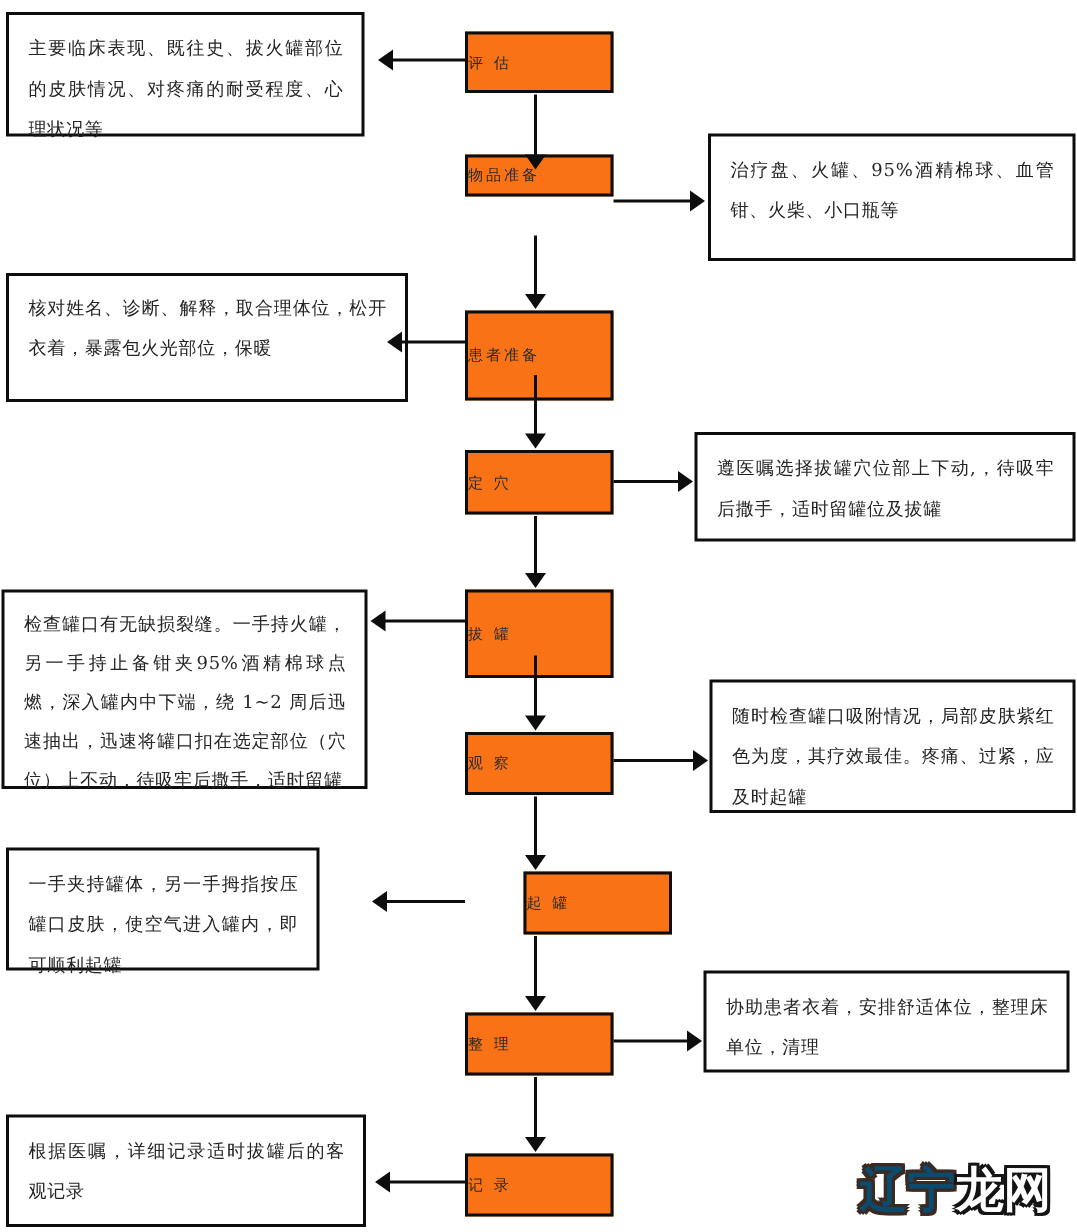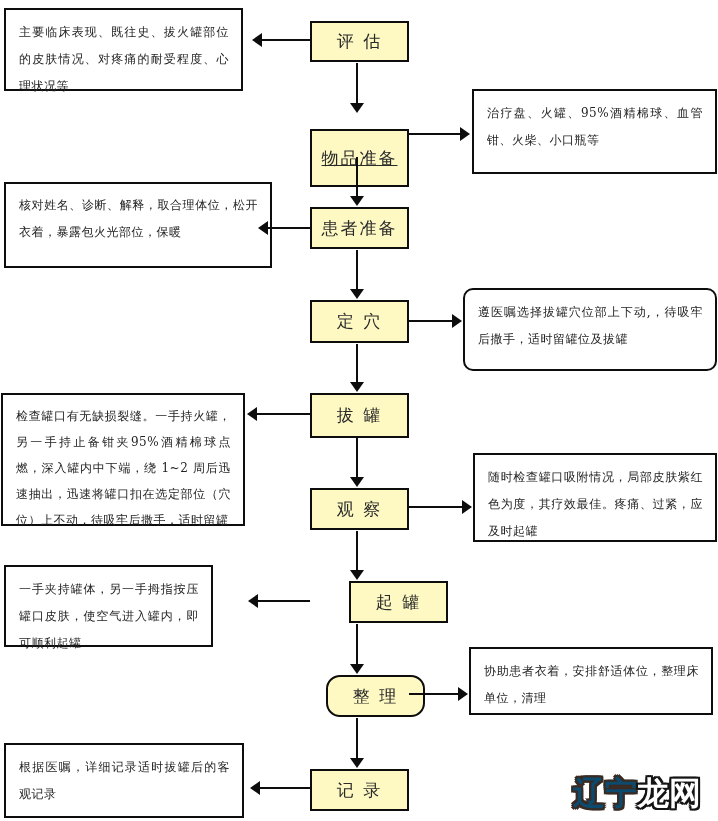--- a/index.html
+++ b/index.html
@@ -12,25 +12,24 @@
     font-family: "DejaVu Serif", serif;
     color: #1c1c1c;
     overflow: hidden;
   }
 
   
   .step {
     position: absolute;
     width: 99px;
     border: 2px solid #0d0d0d;
-    background: #fef9c3;
+    background: #f97316;
     display: flex;
     align-items: center;
-    justify-content: center;
-    font-size: 17px;
+    font-size: 10px;
     letter-spacing: 2px;
     color: #2a2a2a;
   }
 
   
   .note {
     position: absolute;
     border: 2px solid #0d0d0d;
     background: #ffffff;
     padding: 9px 12px 8px 13px;
@@ -94,39 +93,39 @@
   }
 </style>
 </head>
 <body>
 
 <div class="canvas">
 
   <div class="step" style="left:310px; top:21px;  height:41px;">
     <span>评 估</span>
   </div>
-  <div class="step" style="left:310px; top:129px; height:58px;text-decoration:underline;">
+  <div class="step" style="left:310px; top:103px; height:28px;">
     <span>物品准备</span>
   </div>
-  <div class="step" style="left:310px; top:207px; height:42px;">
+  <div class="step" style="left:310px; top:207px; height:60px;">
     <span>患者准备</span>
   </div>
   <div class="step" style="left:310px; top:300px; height:43px;">
     <span>定 穴</span>
   </div>
-  <div class="step" style="left:310px; top:393px; height:45px;">
+  <div class="step" style="left:310px; top:393px; height:59px;">
     <span>拔 罐</span>
   </div>
   <div class="step" style="left:310px; top:488px; height:42px;">
     <span>观 察</span>
   </div>
   <div class="step" style="left:310px; top:581px; height:42px;margin-left:39px;">
     <span>起 罐</span>
   </div>
-  <div class="step" style="left:326px; top:675px; height:42px;border-radius:14px;">
+  <div class="step" style="left:310px; top:675px; height:42px;">
     <span>整 理</span>
   </div>
   <div class="step" style="left:310px; top:769px; height:42px;">
     <span>记 录</span>
   </div>
 
   <div class="note" style="left:4px; top:8px;   width:239px; height:83px;">
     <span>主要临床表现、既往史、拔火罐部位的皮肤情况、对疼痛的耐受程度、心理状况等</span>
   </div>
   <div class="note" style="left:4px; top:182px; width:268px; height:86px;font-family:Liberation Mono, monospace;">
@@ -138,21 +137,21 @@
   <div class="note" style="left:4px; top:565px; width:209px; height:82px;">
     <span>一手夹持罐体，另一手拇指按压罐口皮肤，使空气进入罐内，即可顺利起罐</span>
   </div>
   <div class="note" style="left:4px; top:743px; width:240px; height:75px;">
     <span>根据医嘱，详细记录适时拔罐后的客观记录</span>
   </div>
 
   <div class="note" style="left:472px; top:89px;  width:245px; height:85px;">
     <span>治疗盘、火罐、95%酒精棉球、血管钳、火柴、小口瓶等</span>
   </div>
-  <div class="note" style="left:463px; top:288px; width:254px; height:83px;border-radius:10px;">
+  <div class="note" style="left:463px; top:288px; width:254px; height:73px;">
     <span>遵医嘱选择拔罐穴位部上下动,，待吸牢后撒手，适时留罐位及拔罐</span>
   </div>
   <div class="note" style="left:473px; top:453px; width:244px; height:89px;">
     <span>随时检查罐口吸附情况，局部皮肤紫红色为度，其疗效最佳。疼痛、过紧，应及时起罐</span>
   </div>
   <div class="note" style="left:469px; top:647px; width:244px; height:68px;">
     <span>协助患者衣着，安排舒适体位，整理床单位，清理</span>
   </div>
 
   <div class="varrow" style="left:350px; top:63px;  height:50px;">

